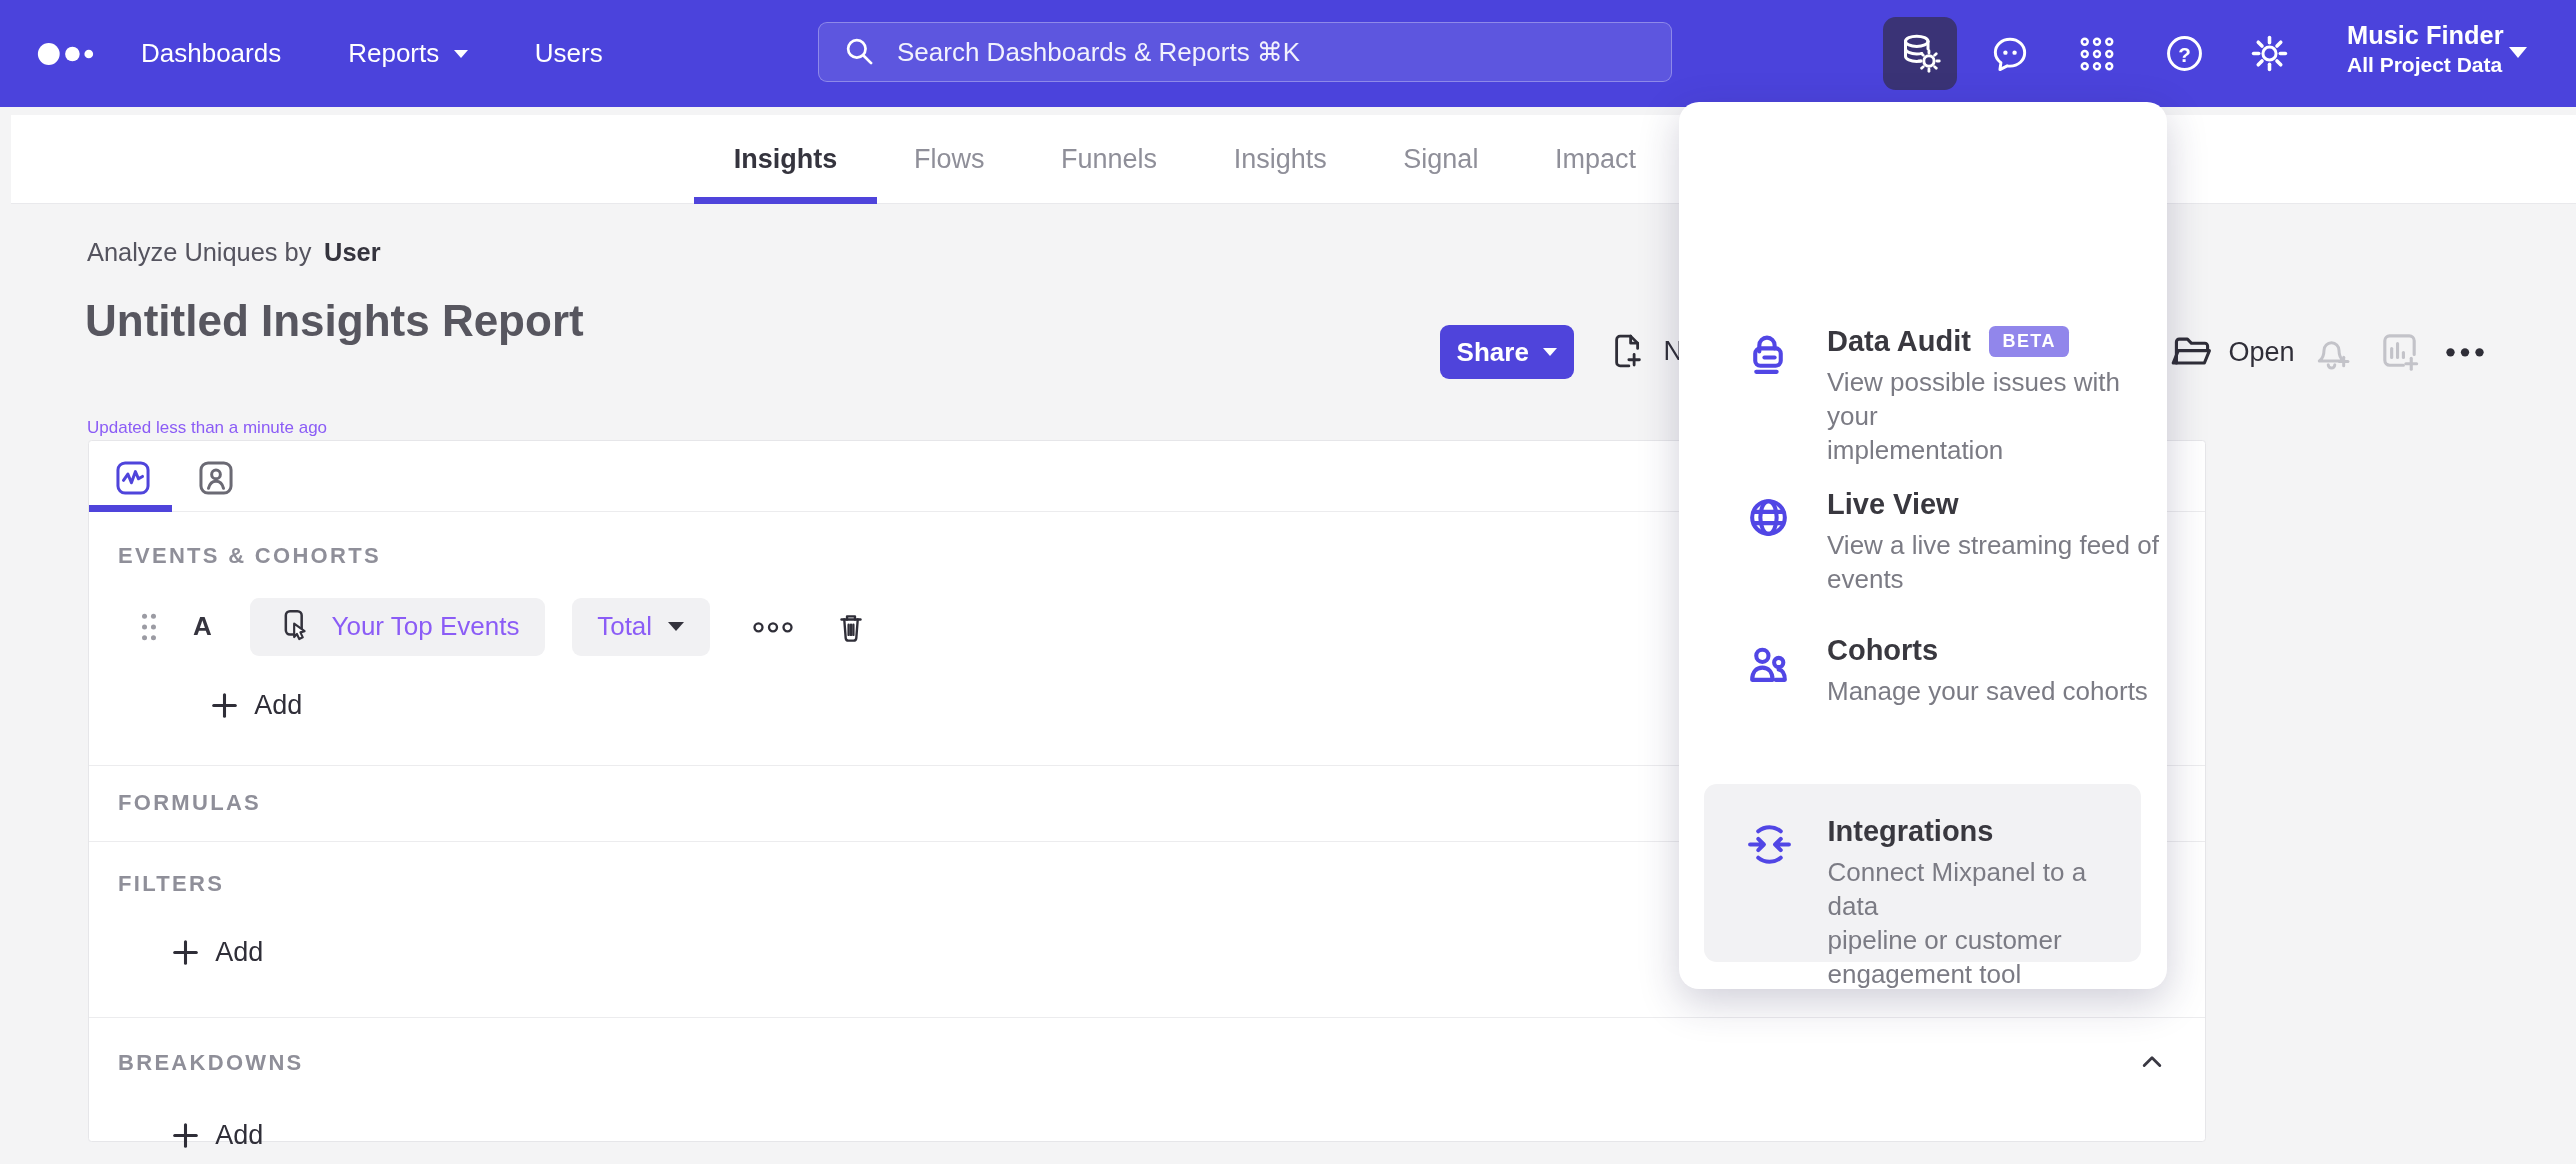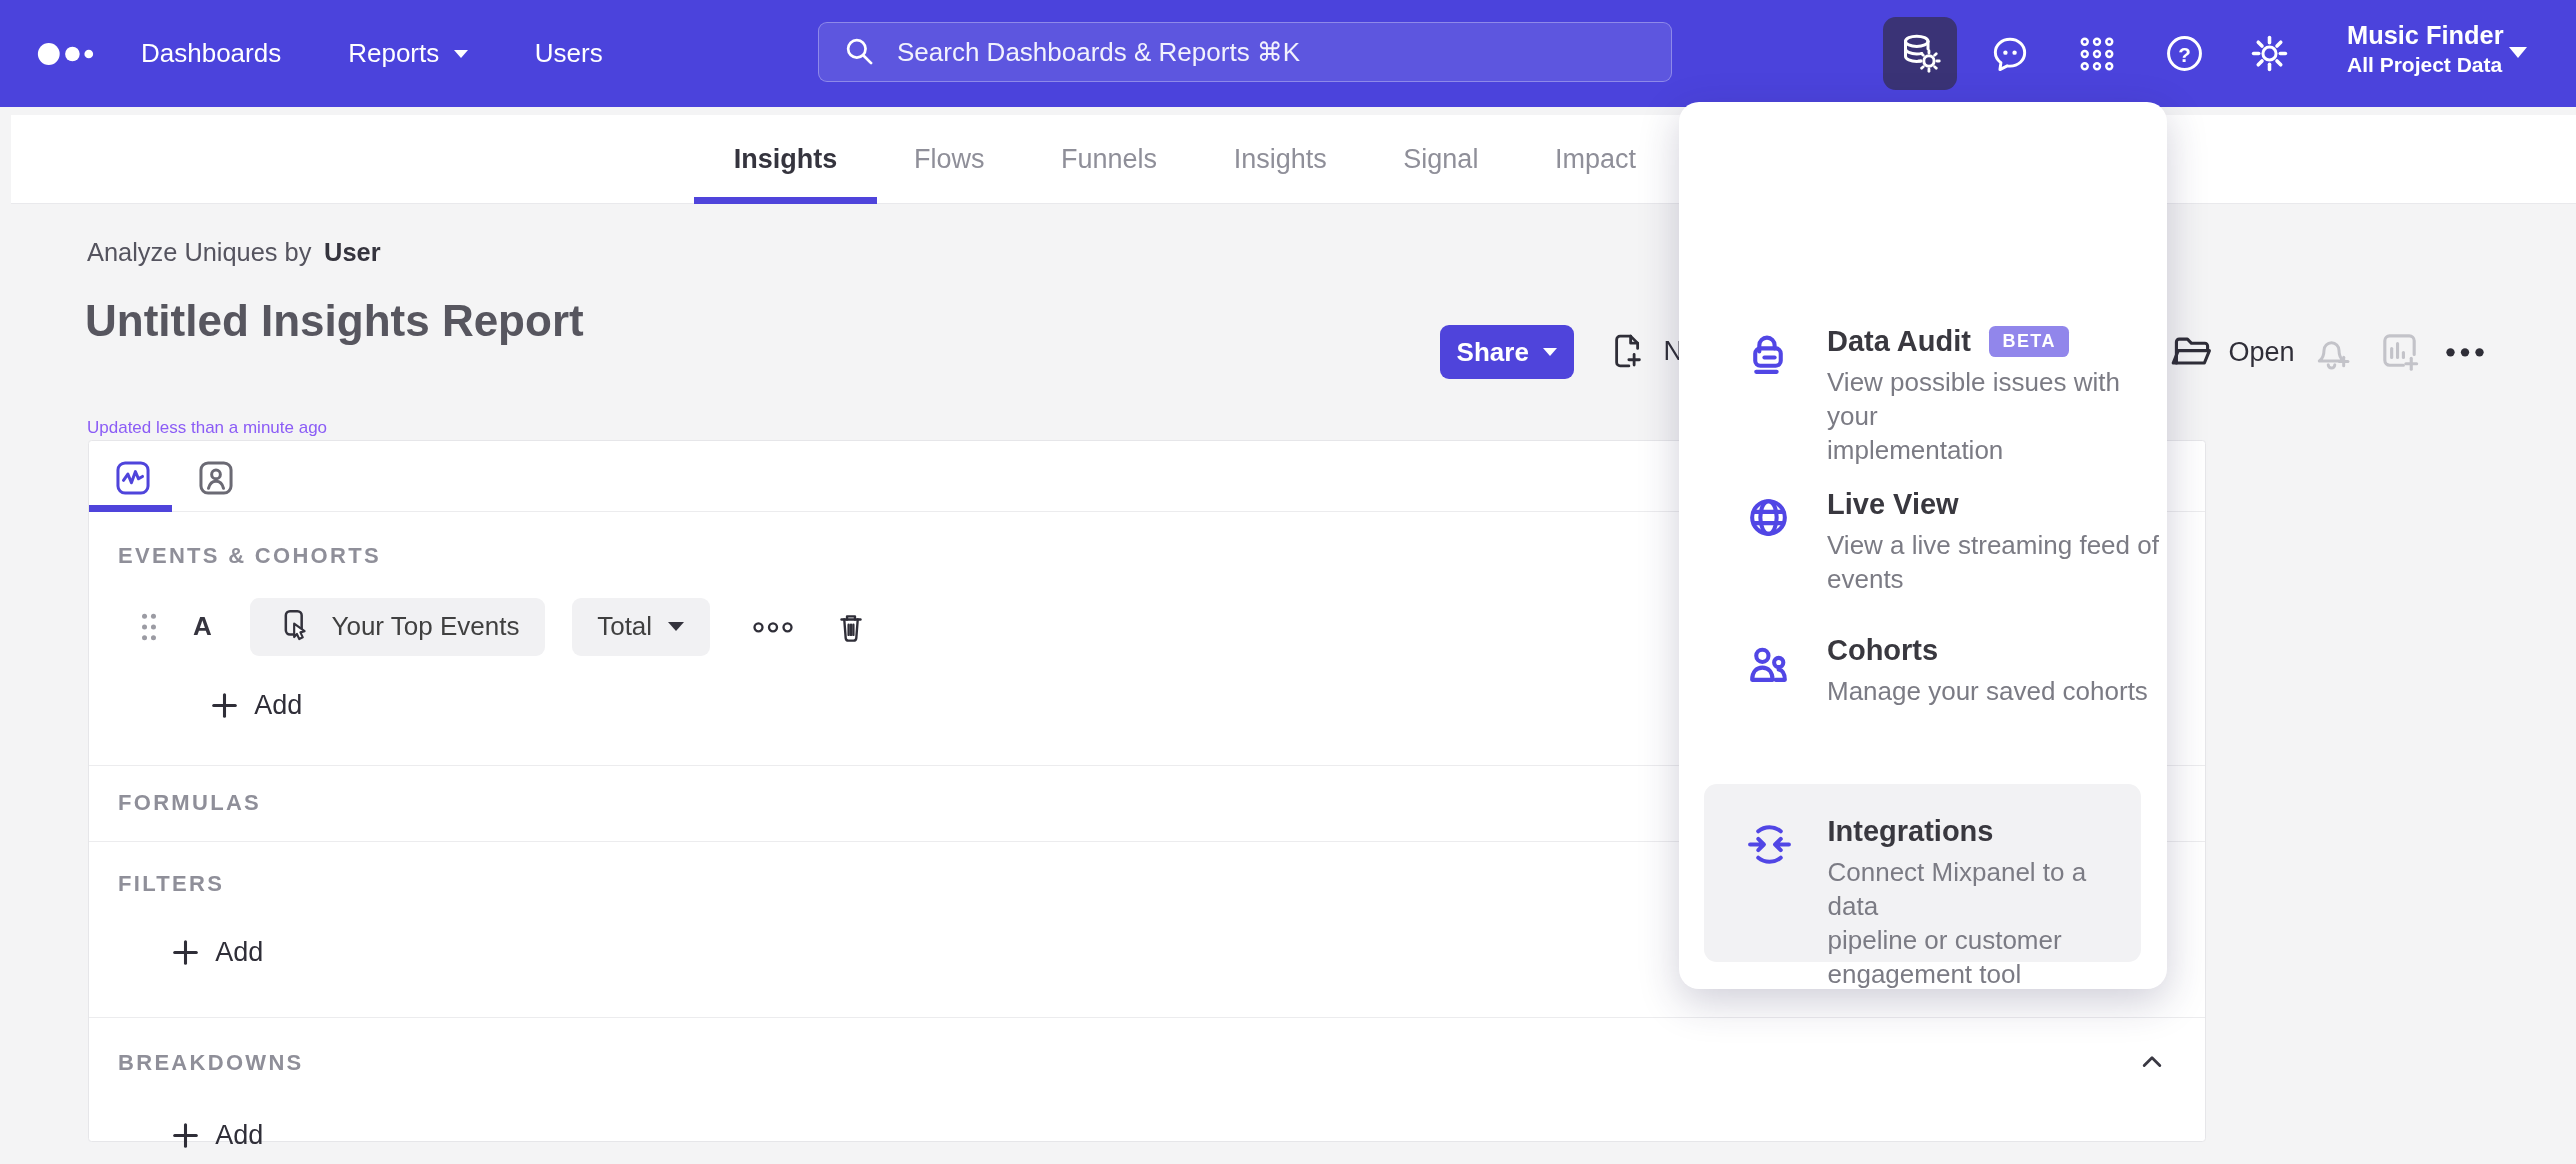--- a/index.html
+++ b/index.html
@@ -58,21 +58,21 @@
   .ct-icon.first { left:24.5px; }
   .ct-icon.second { left:108px; }
   .ct-underline { position:absolute; left:0; bottom:-0.9px; width:83px; height:7.3px; background:#4f44db; }
   .sec { border-bottom:0.9px solid #ececee; padding:0 36px 0 29px; }
   .sec-head { display:flex; align-items:center; justify-content:space-between; }
   .sec-label { font-size:22px; font-weight:600; letter-spacing:2.3px; color:#8f8f99; }
   .chev { cursor:pointer; }
   .evt-row { display:flex; align-items:center; margin:23.6px 0 0 21px; }
   .letter { font-size:26px; font-weight:600; color:#35343e; margin:0 0 0 34px; }
   .pill { height:58px; border-radius:9px; background:#f1f1f3; display:flex; align-items:center; gap:16.3px; padding:0 25.4px;
-          font-size:26px; font-weight:500; color:#404040; cursor:pointer; }
+          font-size:26px; font-weight:500; color:#8b5cf6; cursor:pointer; }
   .pill-event { margin-left:38px; }
   .pill-metric { margin-left:27px; }
   .tri { width:0; height:0; border-left:8.2px solid transparent; border-right:8.2px solid transparent; border-top:9px solid #34333d; }
   .row-dots { margin-left:42px; cursor:pointer; }
   .row-trash { margin-left:38px; cursor:pointer; }
   .add-btn { display:flex; align-items:center; gap:16.3px; font-size:27px; font-weight:500; color:#2f2e38; margin:34px 0 0 93px; cursor:pointer; width:max-content; }
   .sec-ec { padding-top:25.4px; padding-bottom:44px; }
   .sec-ec .sec-head { padding-right:0; }
   .sec-slim { height:76px; display:flex; align-items:center; }
   .sec-slim .sec-head { width:100%; }

